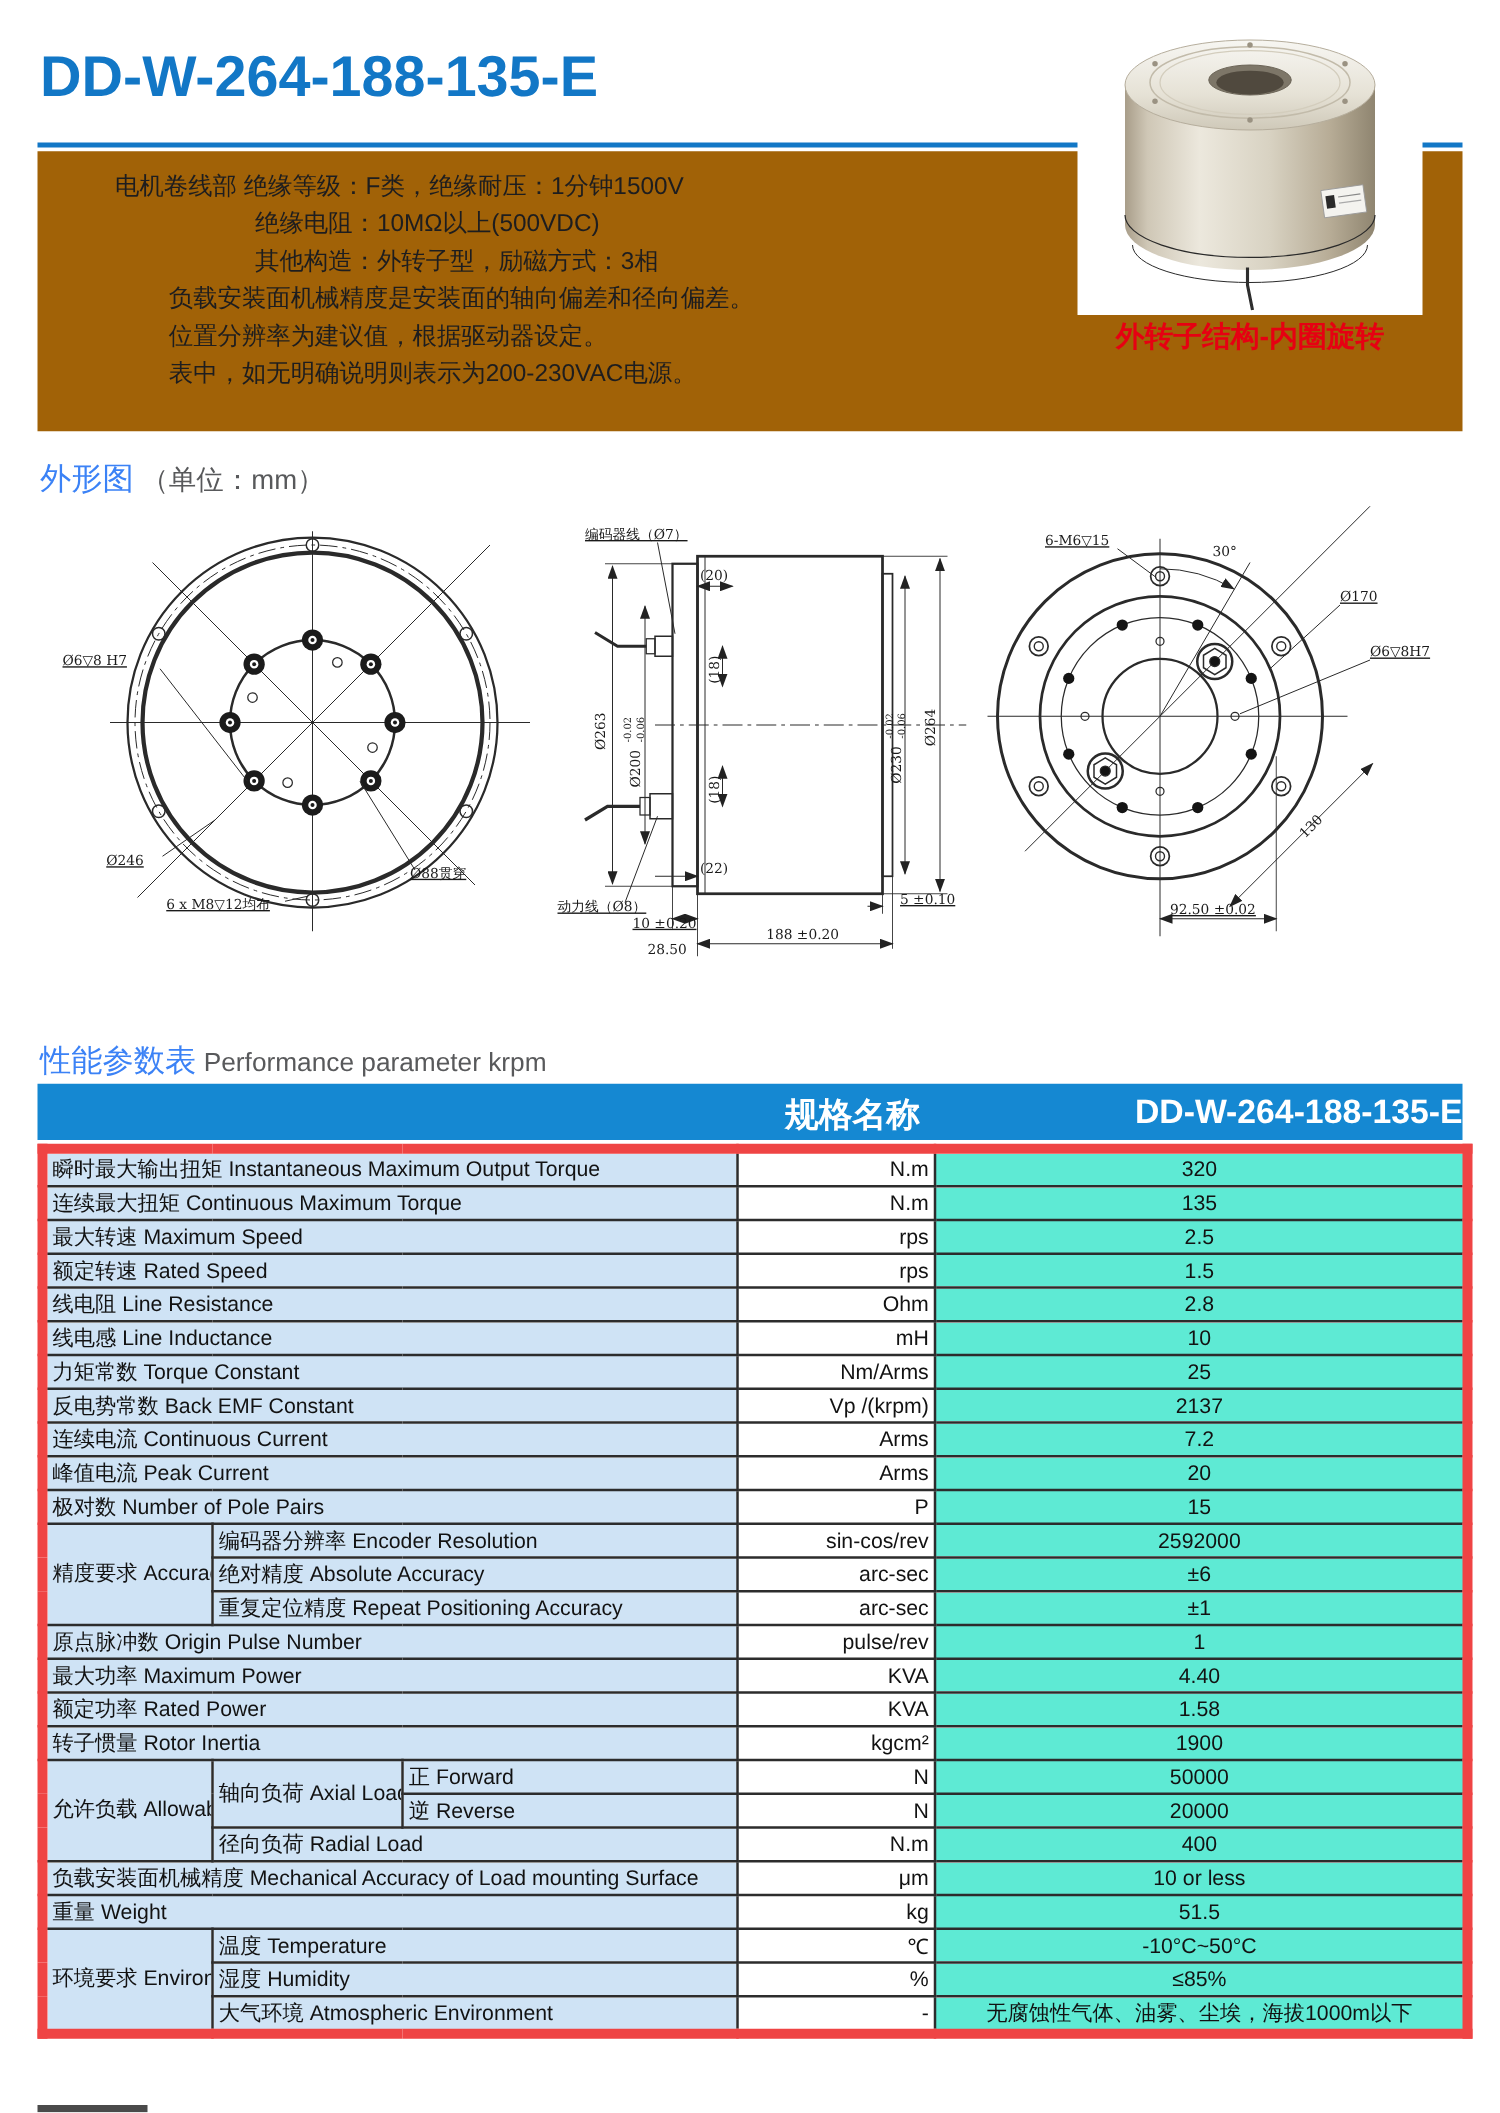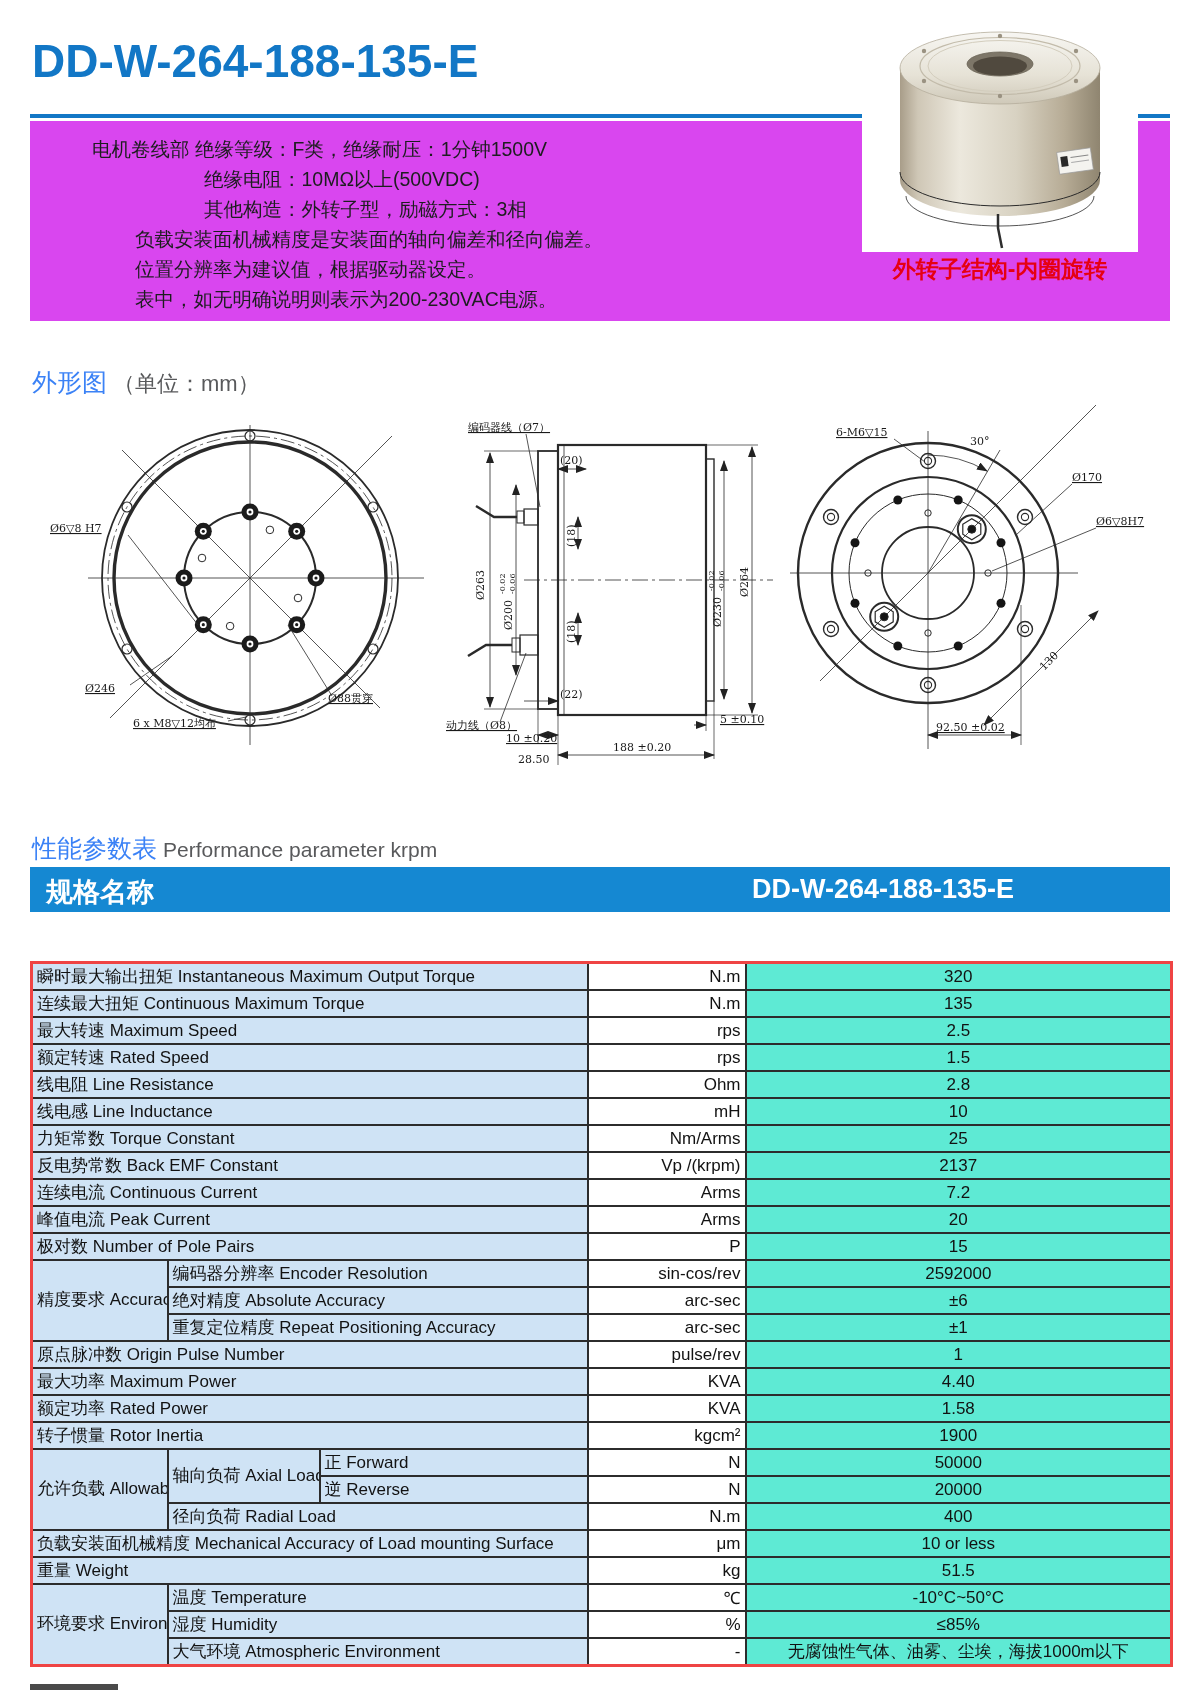--- a/index.html
+++ b/index.html
@@ -5,21 +5,21 @@
   * { margin:0; padding:0; box-sizing:border-box; }
   body { background:#ffffff; font-family:"Liberation Sans", sans-serif; }
   #page { position:relative; width:1200px; height:1690px; background:#fff; overflow:hidden; }
 
   
   .doc-title { position:absolute; left:32px; top:34px; font-size:46px; font-weight:bold;
                color:#1277c6; letter-spacing:0px; }
   .title-rule { position:absolute; left:30px; top:114px; width:1140px; height:4px; background:#1277c6; }
 
   
-  .spec-panel { position:absolute; left:30px; top:121px; width:1140px; height:200px; background:#d946ef; }
+  .spec-panel { position:absolute; left:30px; top:121px; width:1140px; height:224px; background:#a16207; }
   .spec-lines { position:absolute; left:62px; top:13px; font-size:19.5px; color:#1d1d1f; line-height:30px; white-space:nowrap; }
   .spec-lines .ind1 { padding-left:112px; }
   .spec-lines .ind2 { padding-left:43px; }
 
   
   .photo-box { position:absolute; left:862px; top:0px; width:276px; height:252px; background:#ffffff; }
   .photo-caption { position:absolute; left:832px; top:254px; width:336px; text-align:center;
                    color:#e60012; font-size:23px; font-weight:bold; }
 
   
@@ -35,26 +35,26 @@
   .drawings svg { position:absolute; }
   #svg-front { left:30px; top:8px; }
   #svg-side  { left:428px; top:0px; }
   #svg-rear  { left:778px; top:0px; }
   .cad-line { stroke:#2a2a2a; fill:none; }
   .cad-txt  { font-family:"DejaVu Serif", serif; font-size:11px; fill:#1a1a1a; }
   .cad-txt-s{ font-family:"DejaVu Serif", serif; font-size:8px;  fill:#1a1a1a; }
 
   
   .ptable-head { position:absolute; left:30px; top:867px; width:1140px; height:45px; background:#1588d2; }
-  .ptable-head span { position:absolute; color:#fff; font-weight:bold; font-size:27px; top:7px; text-align:left;padding-left:16px; }
+  .ptable-head span { position:absolute; color:#fff; font-weight:bold; font-size:27px; top:7px; text-align:right;padding-left:16px; }
   .ptable-head .hl { left:0; width:706px; }
   .ptable-head .hr { left:706px; width:434px; }
 
-  table.ptable { position:absolute; left:30px; top:961px; width:1140px;
-                 border-collapse:collapse; border:3px solid #ef4444; table-layout:fixed; }
+  table.ptable { position:absolute; left:30px; top:915px; width:1140px;
+                 border-collapse:collapse; border:8px solid #ef4444; table-layout:fixed; }
   table.ptable td { border:2px solid #2c2c2c; height:26px; font-size:17px; color:#121212;
                     padding:1px 4px; overflow:hidden; white-space:nowrap; }
   td.n { background:#cfe3f5; text-align:left; padding-left:10px; }
   td.g { background:#cfe3f5; text-align:center; white-space:normal; line-height:1.22; font-size:17px; }
   td.u { background:#ffffff; text-align:right; }
   td.v { background:#5eead4; text-align:center; }
   td.tight { font-size:15.8px; }
 
   .bottom-artifact { position:absolute; left:30px; top:1684px; width:88px; height:6px; background:#4a4a4a; }
 </style>

